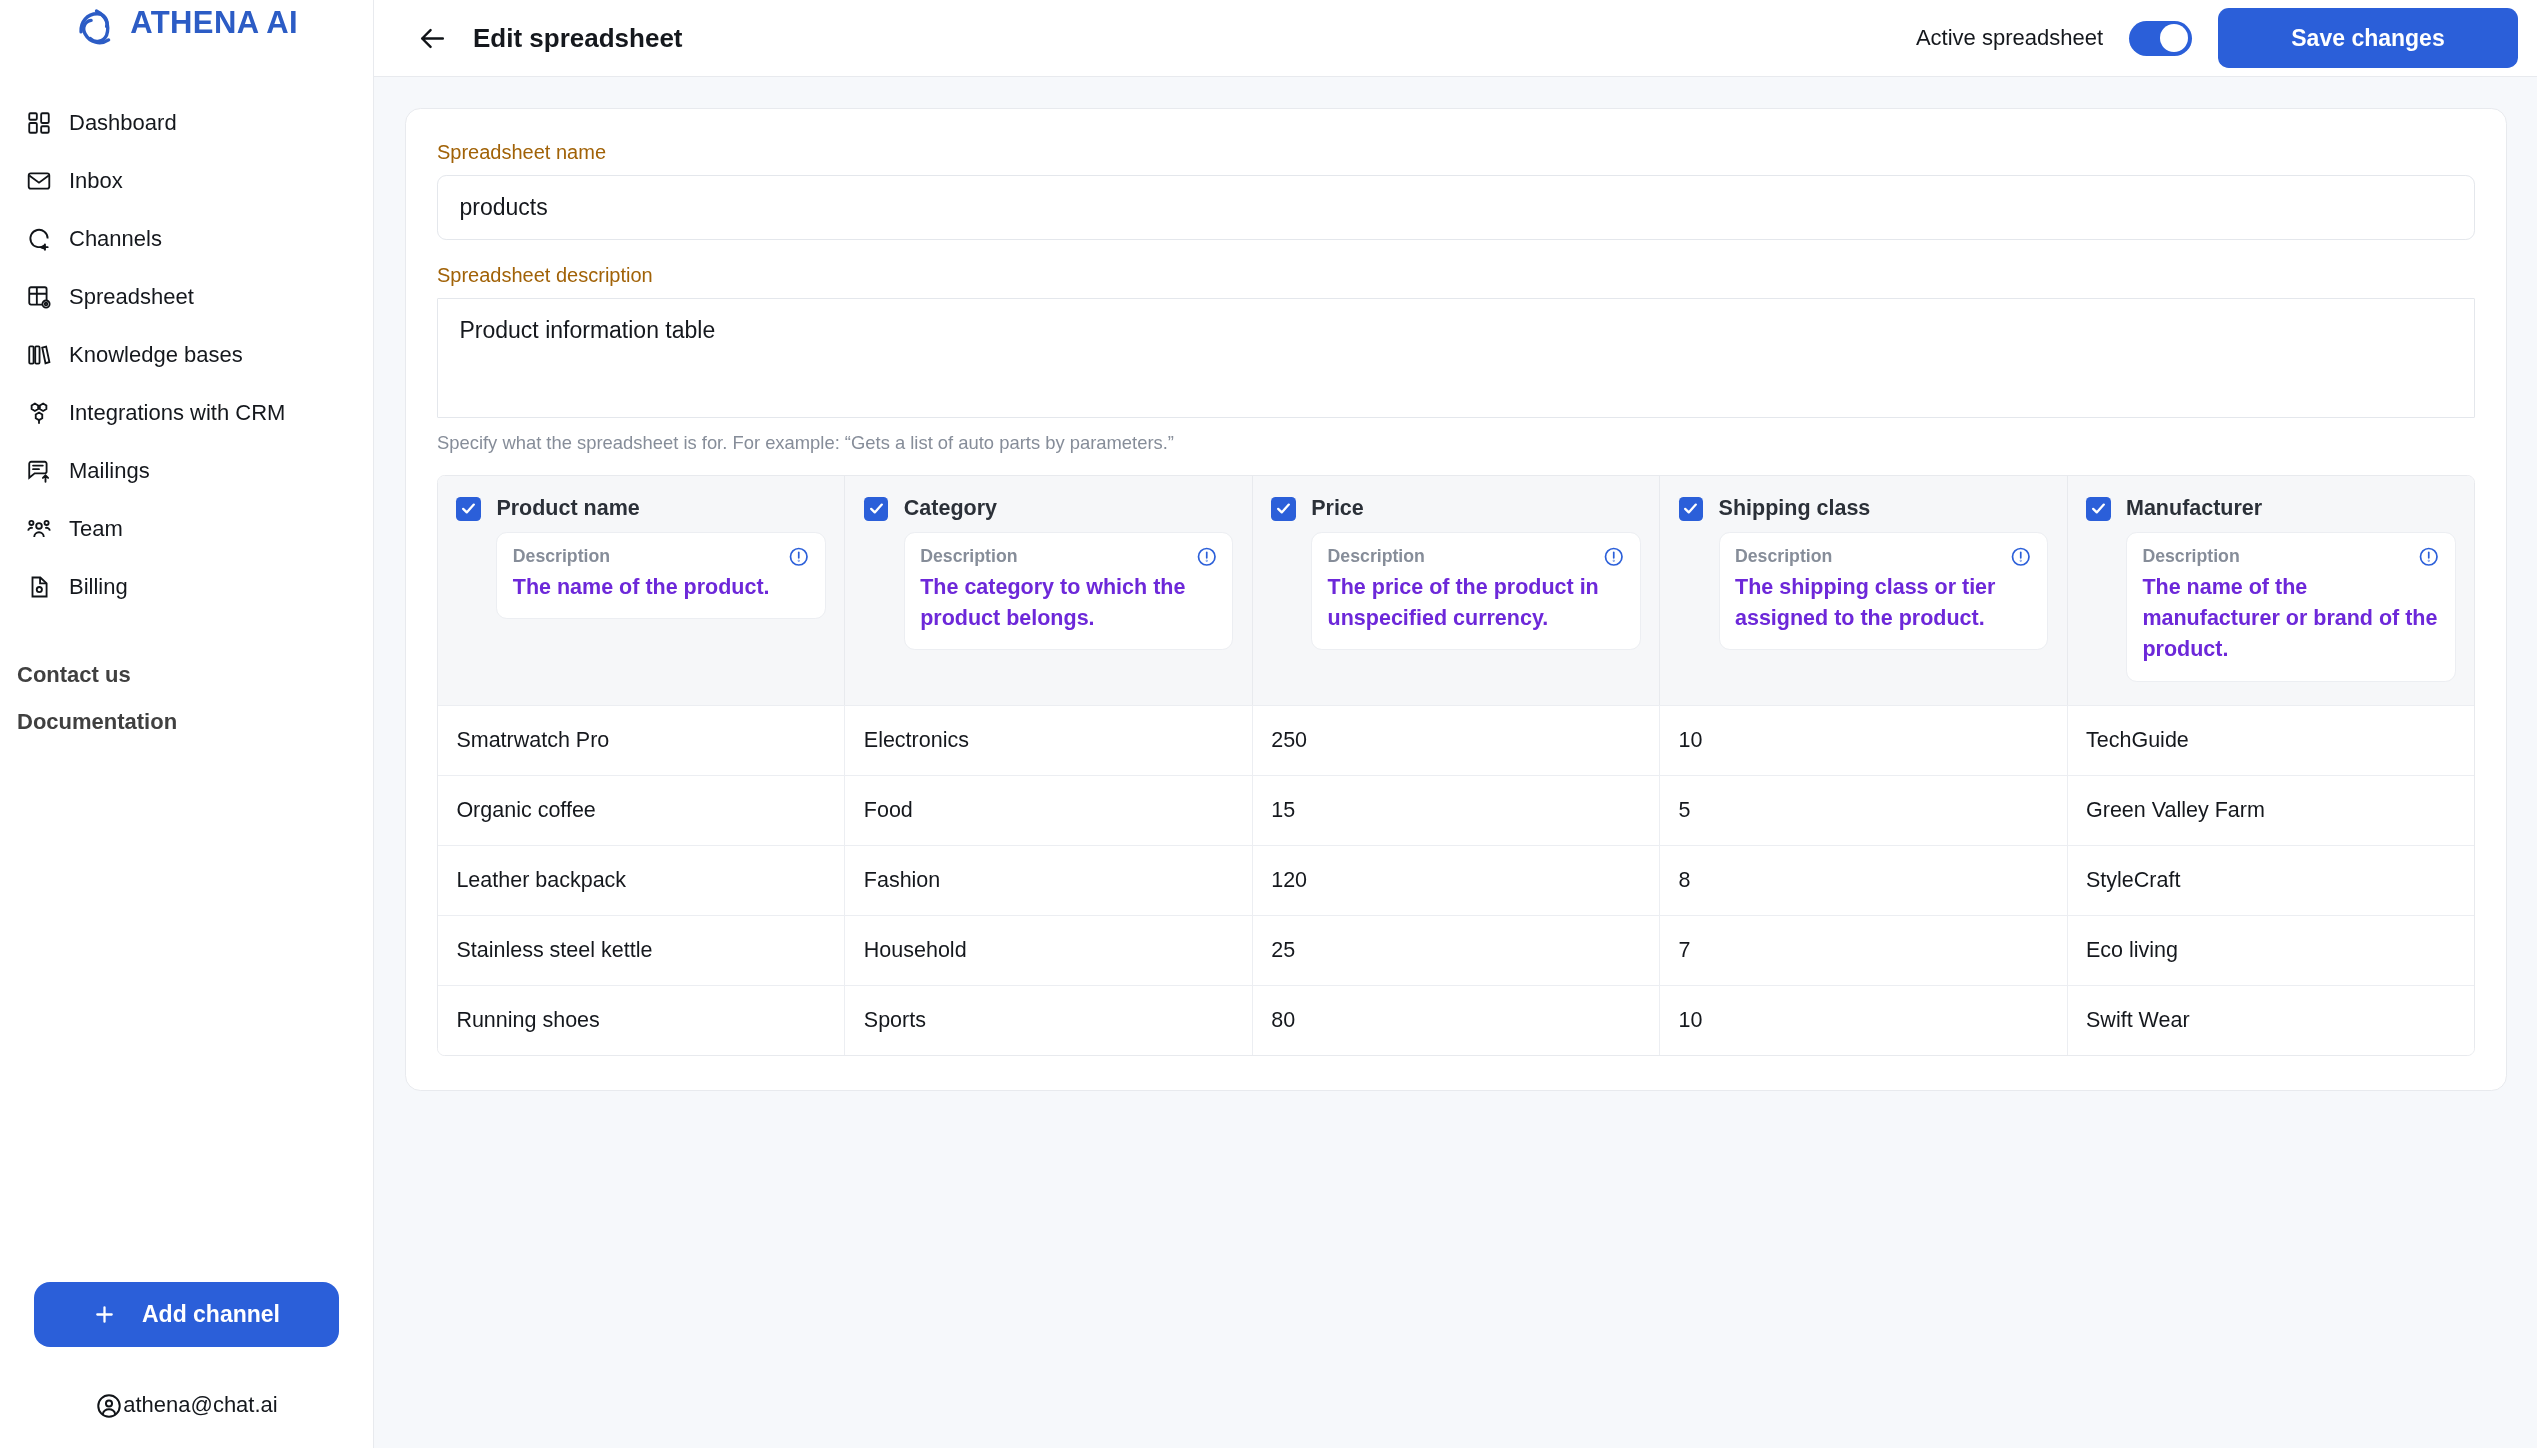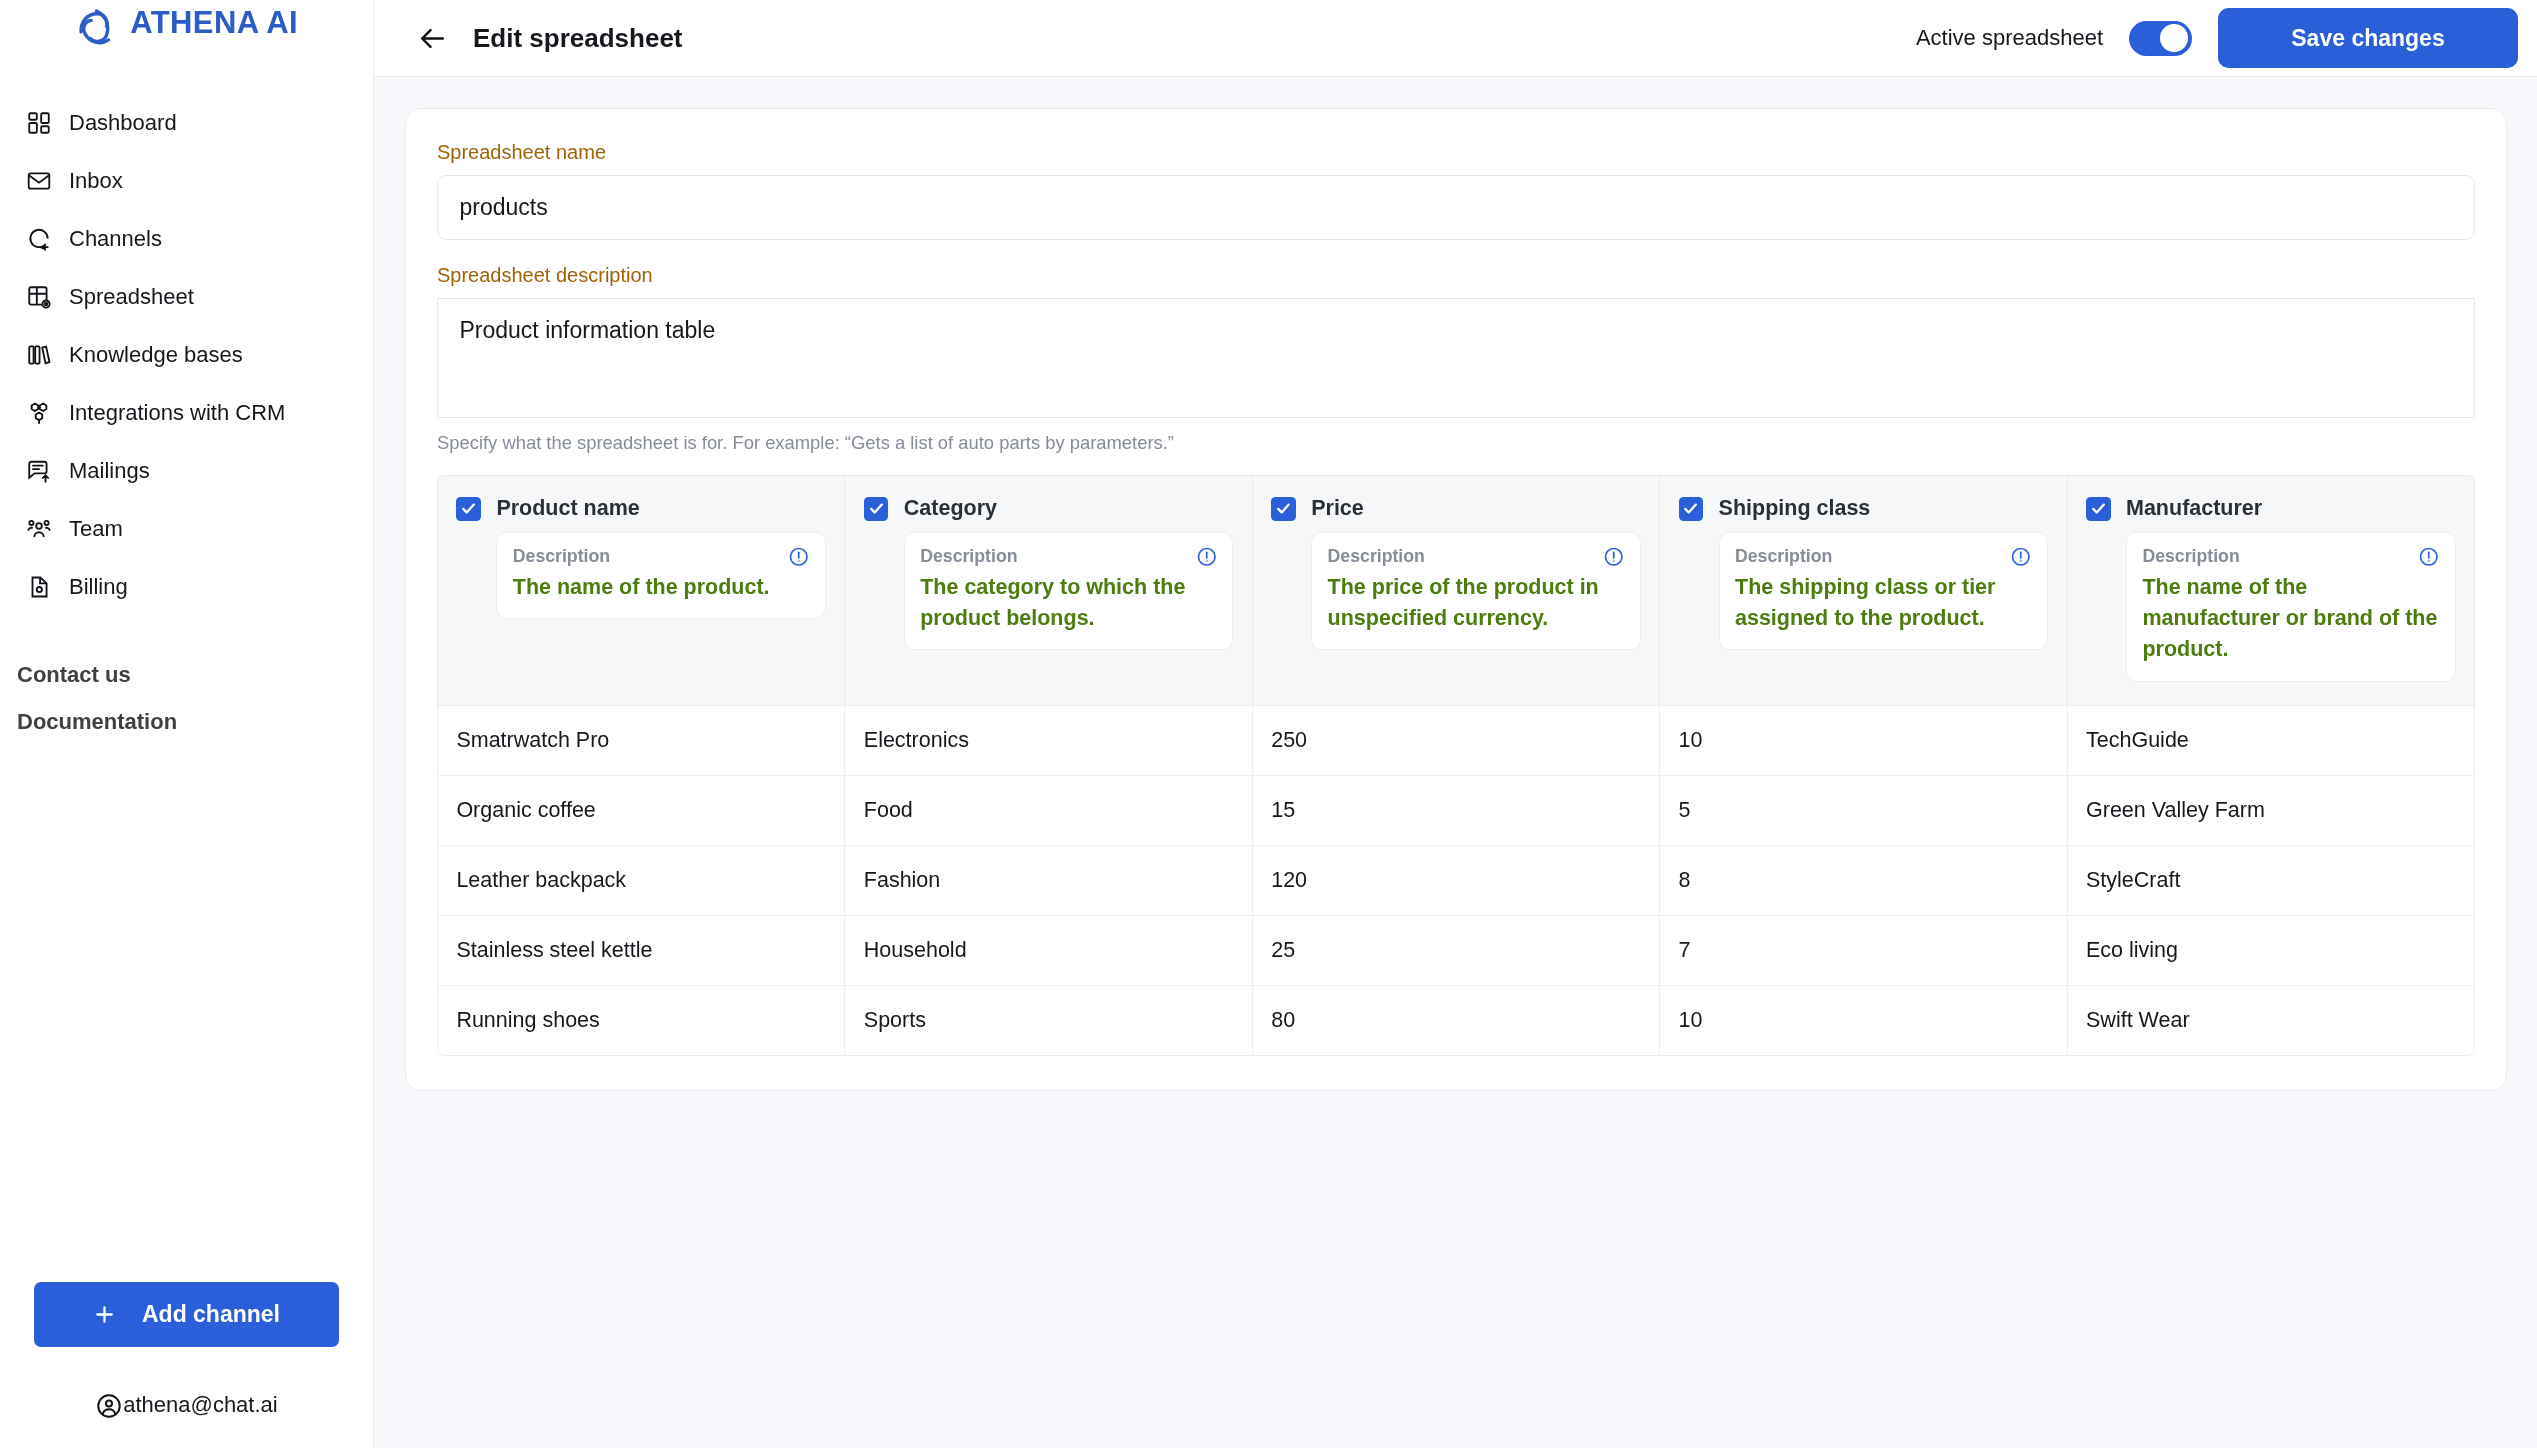--- a/index.html
+++ b/index.html
@@ -42,21 +42,21 @@
     font-size: 22px; color: #404040; font-weight: 600;
     padding: 10.8px 0 10.8px 0; cursor: pointer;
   }
 
   .sidebar-bottom {
     position: absolute; left: 0; right: 0; bottom: 0;
     padding: 0 34px 29px 34px;
   }
   .add-channel {
     display: flex; align-items: center; justify-content: center; gap: 26px;
-    height: 65px; border-radius: 7px;
+    height: 65px; border-radius: 16px;
     background: #2b5fd9; color: #ffffff;
     font-size: 23px; font-weight: 700; cursor: pointer;
     border: none; width: 100%;
   }
   .plus-icon { width: 23px; height: 23px; display:block; }
   .user-row {
     display: flex; align-items: flex-start; justify-content: center; gap: 0;
     margin-top: 45px;
   }
   .user-icon { width: 28px; height: 28px; display:block; color:#111418; }
@@ -138,21 +138,21 @@
   .checkbox svg { width: 17px; height: 17px; display:block; }
   .col-name { font-size: 21.5px; color: #2b3038; }
   .desc-box {
     margin-left: 40px;
     background: #ffffff; border: 1.5px solid #eceef2; border-radius: 10.8px;
     padding: 12.3px 15.4px 15.4px 15.4px;
   }
   .desc-head { display: flex; align-items: flex-start; justify-content: space-between; gap: 7.7px; }
   .desc-label { font-size: 17.7px; color: #868d99; }
   .info-icon { width: 21.5px; height: 21.5px; flex: 0 0 21.5px; display:block; cursor: pointer; }
-  .desc-text { font-size: 21.5px; color: #4d7c0f; line-height: 1.45; margin-top: 4.6px; }
+  .desc-text { font-size: 21.5px; color: #6d28d9; line-height: 1.45; margin-top: 4.6px; }
 
   .sheet-row { display: flex; border-top: 1.5px solid #eceef2; background:#fff; }
   .cell {
     flex: 1 1 0; min-width: 0;
     border-right: 1.5px solid #eceef2;
     padding: 21.5px 18.4px; font-size: 21.5px; color: #15181d;
     height: 69px; display: flex; align-items: center;
   }
   .cell:last-child { border-right: none; }
 </style>

